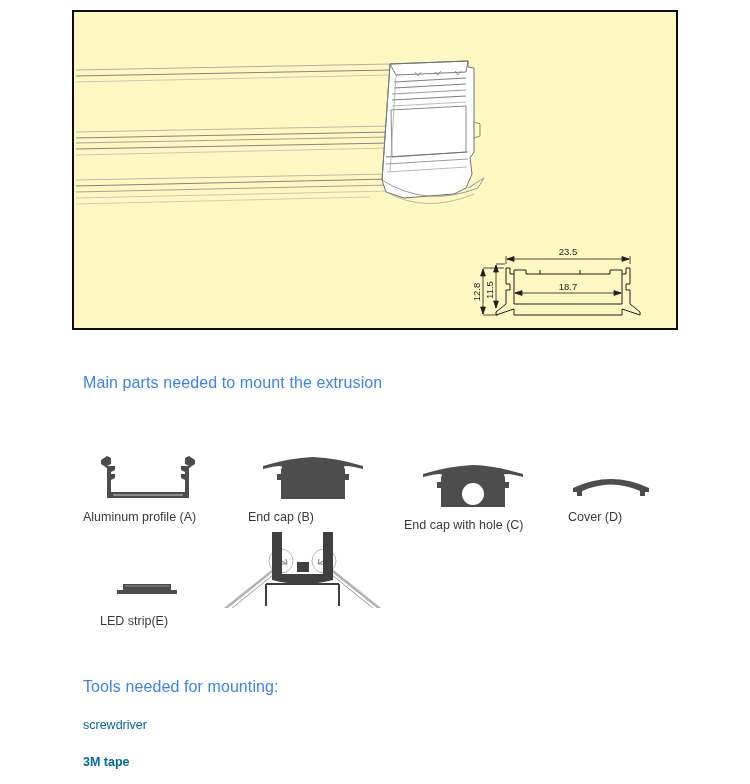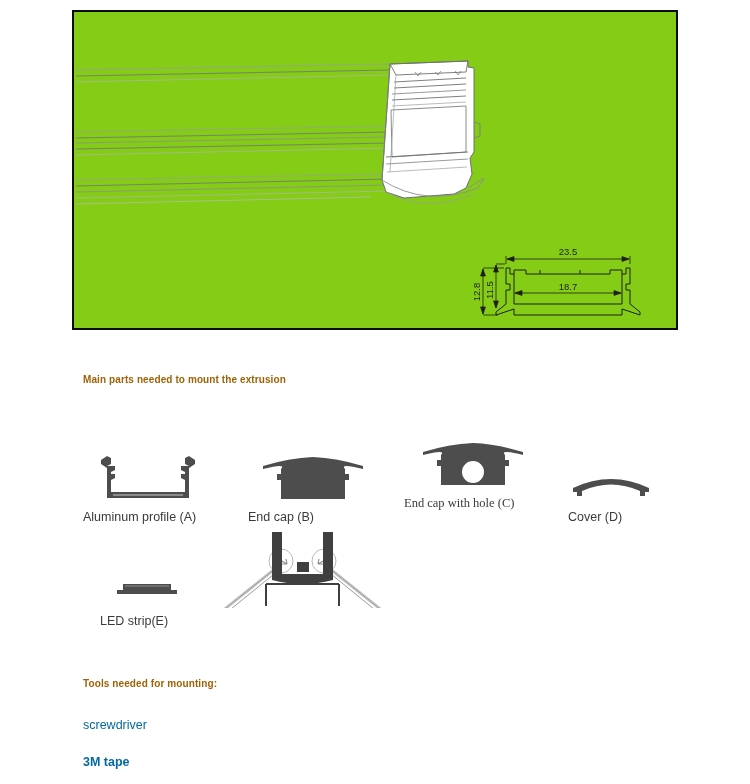--- a/index.html
+++ b/index.html
@@ -18,30 +18,30 @@
 
   
   #drawing-frame {
     position: absolute;
     left: 72px;
     top: 10px;
     width: 606px;
     height: 320px;
     border: 2px solid #0d0d0d;
     box-sizing: border-box;
-    background: #84cc16;
+    background: #fef9c3;
   }
   #drawing-frame svg { display: block; }
 
   
   .heading {
     position: absolute;
-    font-size: 10px;
-    font-weight: bold;
-    color: #a16207;
+    font-size: 16px;
+    font-weight: normal;
+    color: #3b82f6;
     letter-spacing: 0.1px;
     white-space: nowrap;
   }
   #main-parts-heading { left: 83px; top: 374px; }
   #tools-heading { left: 83px; top: 678px; }
 
   .body-text {
     position: absolute;
     font-size: 12.5px;
     color: #0369a1;
@@ -64,21 +64,21 @@
   }
   .part-label {
     font-size: 12.5px;
     color: #3a3a3a;
     white-space: nowrap;
     margin-top: 6px;
   }
 
   #part-a { left: 83px;  top: 448px; width: 130px; }
   #part-b { left: 248px; top: 448px; width: 130px; }
-  #part-c { left: 404px; top: 434px; width: 137px; font-family: Liberation Serif, serif; }
+  #part-c { left: 404px; top: 456px; width: 137px; }
   #part-d { left: 568px; top: 448px; width: 85px;  }
 
   #part-e { left: 100px; top: 560px; width: 94px; }
   #part-f { left: 210px; top: 528px; width: 185px; }
 
   #part-e .part-art { height: 40px; }
   #part-f .part-art { height: 72px; align-items: flex-start; }
   #part-e .part-label { margin-top: 14px; }
   #part-f .part-label { margin-top: 4px; }
 </style>

